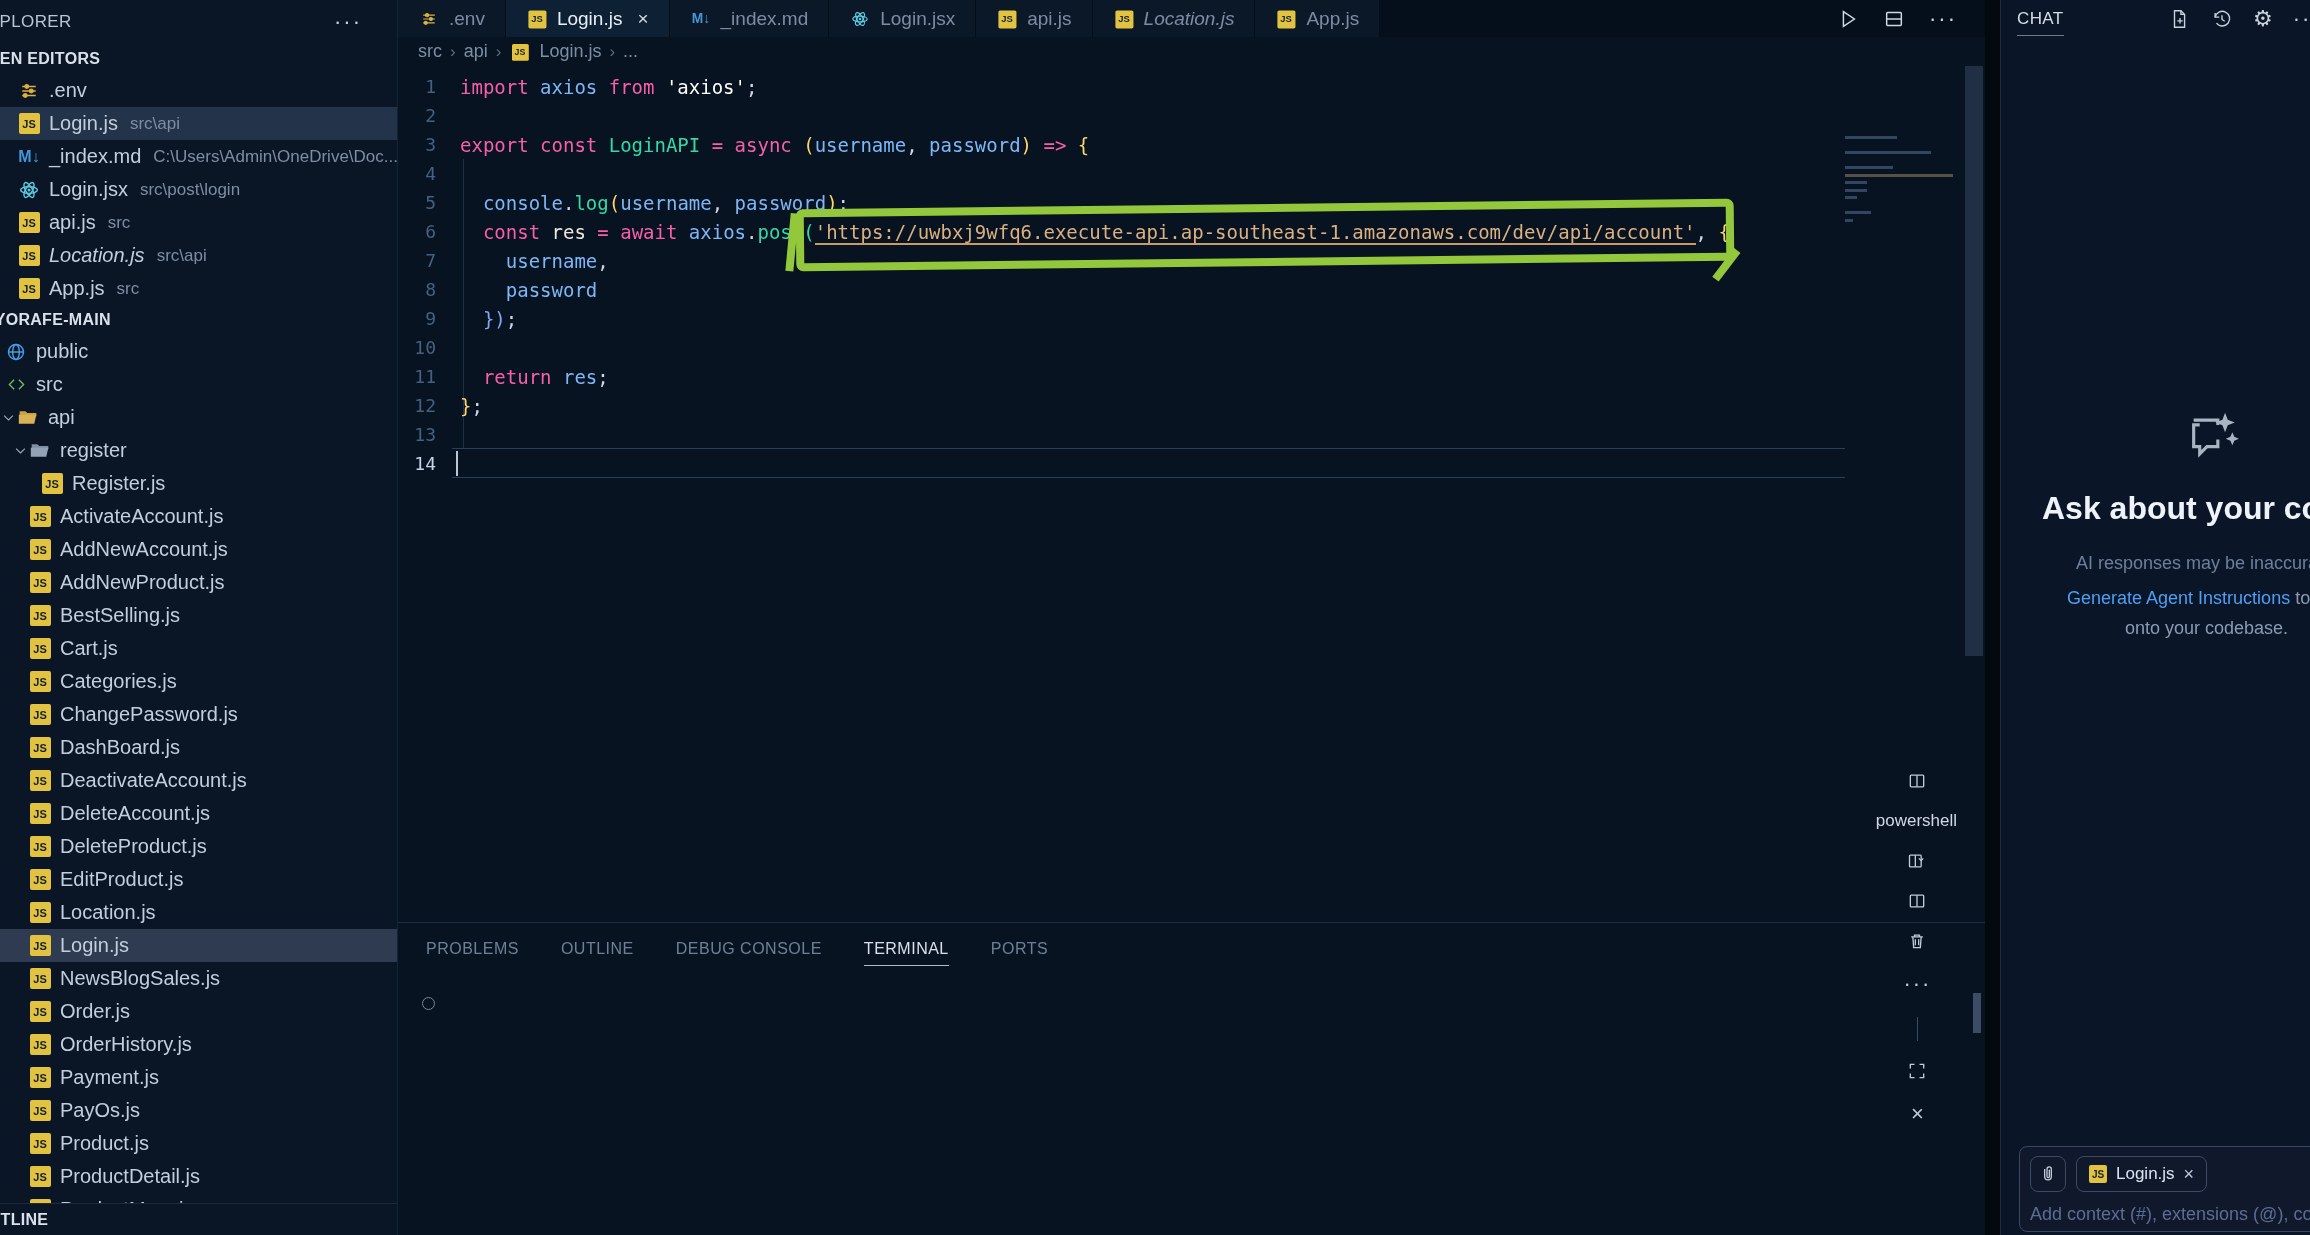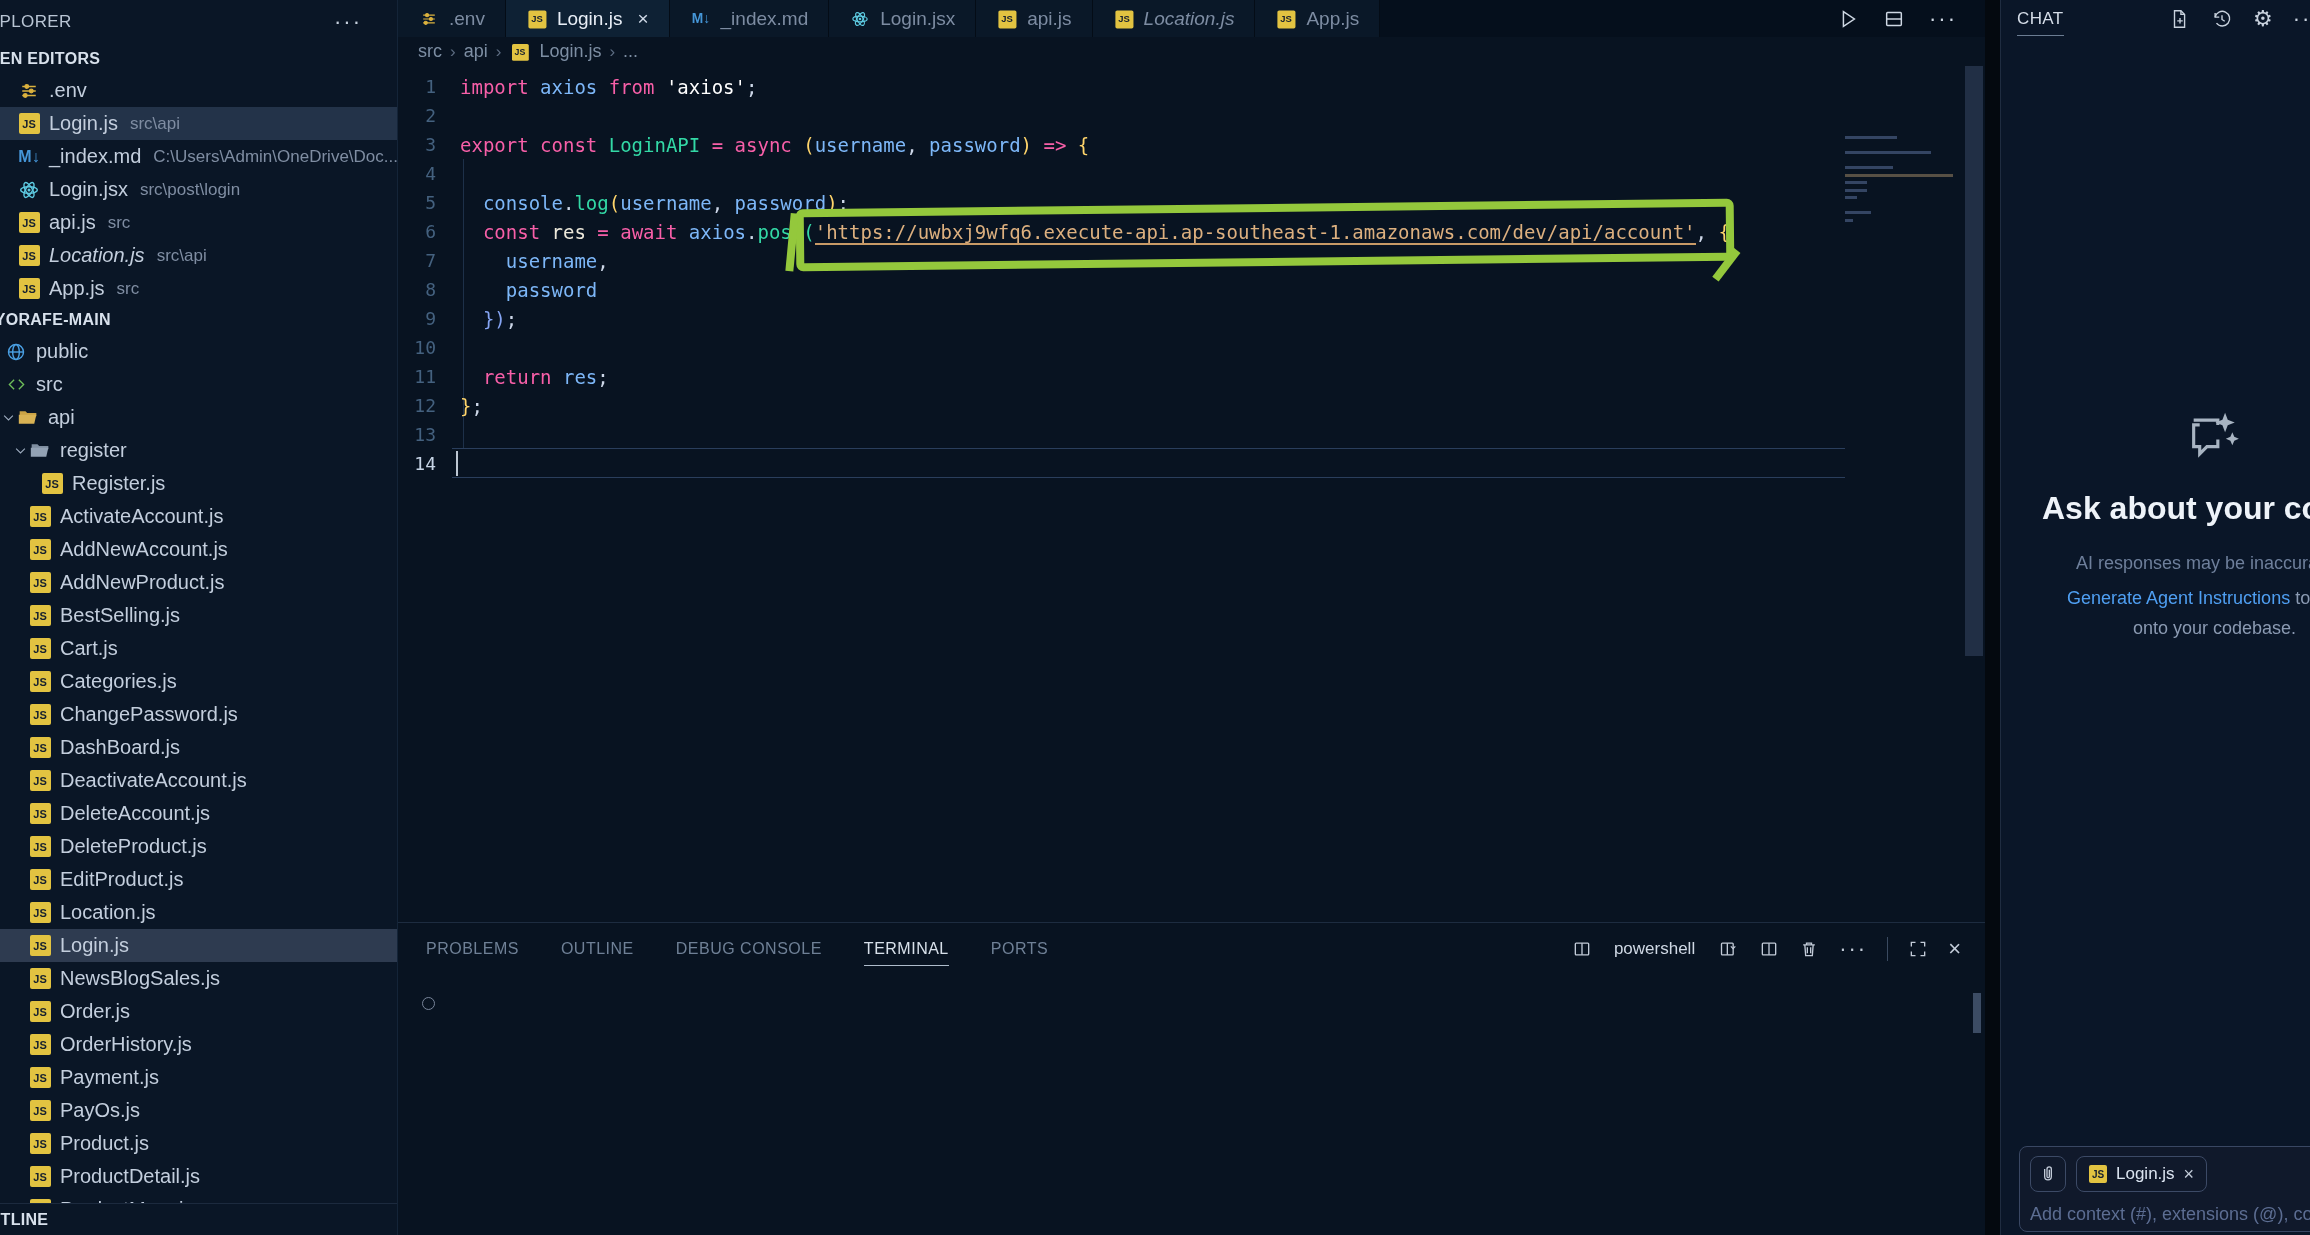--- a/index.html
+++ b/index.html
@@ -61,21 +61,21 @@
   #minimap { position:absolute; right:28px; top:70px; width:112px; z-index:1; }
   .mm-line { position:absolute; left:0; height:3px; background:#51688f; opacity:.6; }
   #editor-scrollbar { position:absolute; right:2px; top:66px; width:18px; height:590px; background:#2a3a52; opacity:.75; }
 
   
   #terminal { position:absolute; left:398px; top:922px; width:1587px; height:313px; background:#081321; border-top:1px solid #1d2c40; }
   #term-header { height:52px; display:flex; align-items:center; padding:0 24px 0 28px; }
   .term-tab { font-size:16px; letter-spacing:.5px; color:#6f8096; margin-right:42px; height:52px; display:flex; align-items:center; cursor:pointer; position:relative; }
   .term-tab.active { color:#d7e0ea; }
   .term-tab.active::after { content:""; position:absolute; left:0; right:0; bottom:9px; height:1px; background:#aebccb; }
-  #term-actions { margin-left:auto; display:flex; align-items:center; gap:20px; color:#c2cbd8; }
+  #term-actions { margin-left:auto; display:flex; align-items:center; gap:20px; color:#c2cbd8;flex-direction:column; }
   #term-actions .abtn { display:inline-flex; align-items:center; cursor:pointer; }
   #term-shell-label { font-size:17px; color:#cfd8e4; margin:0 4px 0 2px; }
   #term-actions .vsep { width:1px; height:24px; background:#3a4a60; }
   #term-content { position:relative; padding:22px 0 0 24px; font-family:"DejaVu Sans Mono", monospace; font-size:18px; color:#e4eaf2; display:flex; align-items:center; }
   #term-circle { width:13px; height:13px; border:1.5px solid #78859a; border-radius:50%; margin-right:10px; flex:none; }
   #term-scrollbar { position:absolute; right:4px; top:70px; width:8px; height:40px; background:#3c4c64; }
 
   
   #sash { position:absolute; left:1985px; top:0; width:15px; height:1235px; background:#04090f; }
 
@@ -86,21 +86,21 @@
   #chat-actions { position:absolute; left:168px; top:6px; display:flex; gap:20px; color:#c9d2de; align-items:center; }
   #chat-actions .abtn { cursor:pointer; display:inline-flex; }
   .gear-glyph { font-size:22px; line-height:22px; }
   .dots-glyph { font-size:22px; letter-spacing:2px; }
   #welcome-icon { position:absolute; left:183px; top:408px; color:#a8b4c2; }
   #welcome-title { position:absolute; left:41px; top:490px; font-size:32px; font-weight:bold; color:#eef3f9; white-space:nowrap; }
   #welcome-sub { position:absolute; left:75px; top:553px; font-size:18px; color:#6e7f9b; white-space:nowrap; }
   #welcome-link-line { position:absolute; left:30px; top:588px; font-size:18px; white-space:nowrap; }
   #welcome-link-line .link { color:#4f9ff2; cursor:pointer;margin-left:36px; }
   #welcome-link-line .rest { color:#8b9ab2; }
-  #welcome-line2 { position:absolute; left:124px; top:618px; font-size:18px; color:#8b9ab2; white-space:nowrap;margin-left:8px; }
+  #welcome-line2 { position:absolute; left:124px; top:618px; font-size:18px; color:#8b9ab2; white-space:nowrap; }
 
   #chat-input { position:absolute; left:18px; top:1146px; width:360px; height:86px; background:#10192b; border:1px solid #394763; border-radius:8px; padding:9px 10px; }
   #chip-row { display:flex; gap:10px; align-items:center; }
   .chip-btn { width:36px; height:36px; border:1px solid #3c4a66; border-radius:8px; display:flex; align-items:center; justify-content:center; color:#c2cbd8; cursor:pointer; }
   #context-chip { height:36px; border:1px solid #3c4a66; border-radius:8px; display:flex; align-items:center; gap:9px; padding:0 12px; cursor:pointer; }
   #context-chip .js-badge { width:18px; height:18px; font-size:10px; }
   #chip-label { font-size:17px; color:#dbe4f0; }
   #chip-close { font-size:18px; color:#c2cbd8; }
   #chat-placeholder { margin-top:12px; font-size:18px; color:#5c6d92; white-space:nowrap; }
 </style>

